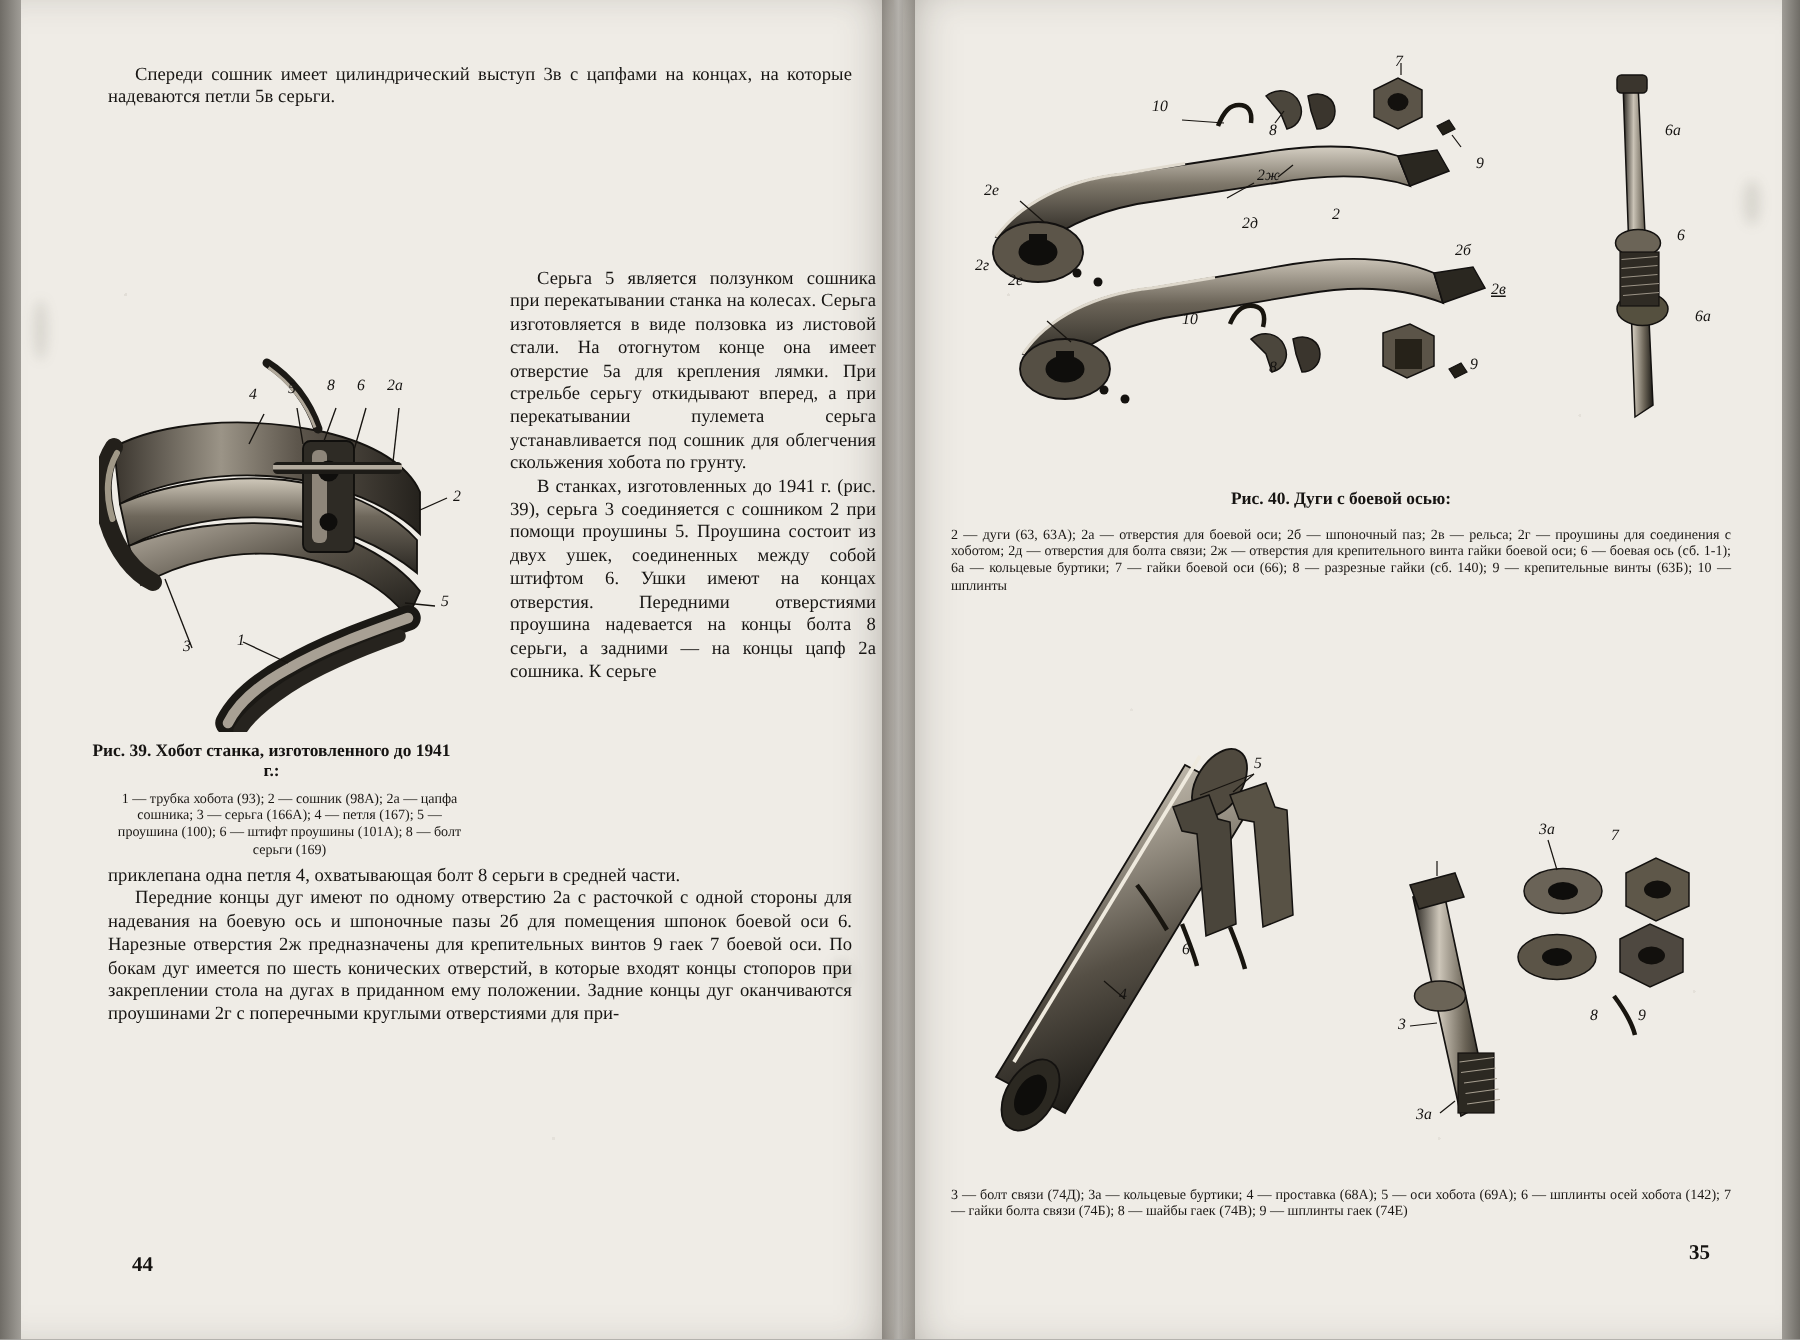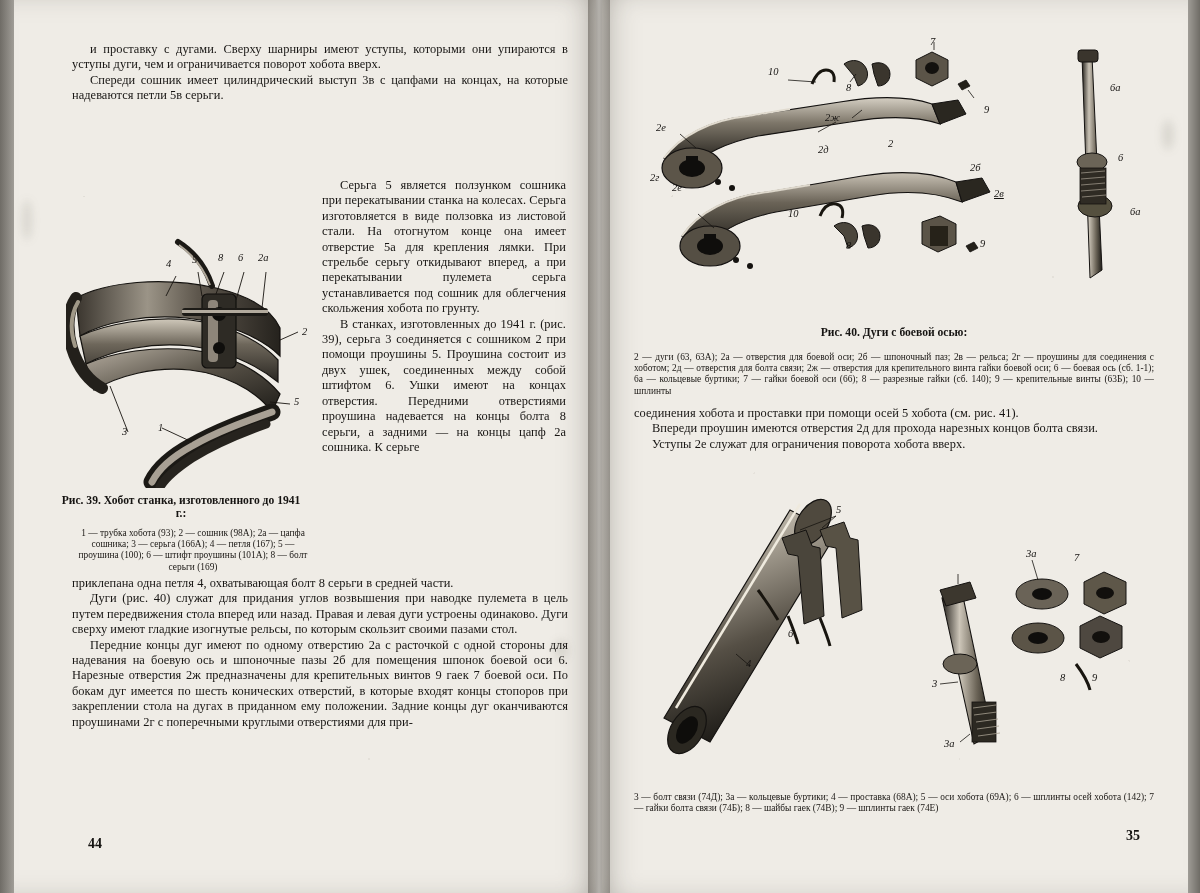--- a/index.html
+++ b/index.html
@@ -72,21 +72,21 @@
     line-height: 15.4px;
     text-align: justify;
     color: #171513;
     letter-spacing: 0.05px;
   }
   .col-text p { margin: 0; text-indent: 18px; }
   .col-text p.noind { text-indent: 0; }
 
   
   #left-top-text { left: 58px; top: 42px; width: 496px; }
-  #left-col-right { left: 308px; top: 178px; width: 244px; }
+  #left-col-right { left: 326px; top: 178px; width: 244px; }
   #left-bottom-text { left: 58px; top: 576px; width: 496px; }
 
   .fig-caption {
     font-size: 11.6px;
     text-align: center;
     font-weight: bold;
     color: #161412;
   }
   .fig-legend {
     font-size: 9.4px;
@@ -150,21 +150,20 @@
   <div class="edge-left"></div>
   <div class="edge-right"></div>
 
   <div class="page left">
     <div class="speckle"></div>
 
     <div class="smudge" style="left:8px;top:200px;width:10px;height:40px;"></div>
     <div class="smudge" style="left:540px;top:640px;width:14px;height:20px;"></div>
 
     <div class="col-text" id="left-top-text">
-      <p>и проставку с дугами. Сверху шарниры имеют уступы, которыми они упираются в уступы дуги, чем и ограничивается поворот хобота вверх.</p>
       <p>Спереди сошник имеет цилиндрический выступ 3в с цапфами на концах, на которые надеваются петли 5в серьги.</p>
     </div>
 
     <div class="fig" id="fig39">
       <svg width="254" height="252" viewBox="0 0 254 252">
         <defs>
           <linearGradient id="g39a" x1="0" y1="0" x2="1" y2="0">
             <stop offset="0" stop-color="#3a352e"></stop>
             <stop offset="0.35" stop-color="#9b9487"></stop>
             <stop offset="0.6" stop-color="#5d564c"></stop>
@@ -228,21 +227,20 @@
     <div class="col-text" id="left-col-right">
       <p>Серьга 5 является ползунком сошника при перекатывании станка на колесах. Серьга изготовляется в виде ползовка из листовой стали. На отогнутом конце она имеет отверстие 5а для крепления лямки. При стрельбе серьгу откидывают вперед, а при перекатывании пулемета серьга устанавливается под сошник для облегчения скольжения хобота по грунту.</p>
       <p>В станках, изготовленных до 1941 г. (рис. 39), серьга 3 соединяется с сошником 2 при помощи проушины 5. Проушина состоит из двух ушек, соединенных между собой штифтом 6. Ушки имеют на концах отверстия. Передними отверстиями проушина надевается на концы болта 8 серьги, а задними — на концы цапф 2а сошника. К серьге</p>
     </div>
 
     <div class="fig-caption" id="fig39-caption">Рис. 39. Хобот станка, изготовленного до 1941 г.:</div>
     <div class="fig-legend" id="fig39-legend">1 — трубка хобота (93); 2 — сошник (98А); 2а — цапфа сошника; 3 — серьга (166А); 4 — петля (167); 5 — проушина (100); 6 — штифт проушины (101А); 8 — болт серьги (169)</div>
 
     <div class="col-text" id="left-bottom-text">
       <p class="noind">приклепана одна петля 4, охватывающая болт 8 серьги в средней части.</p>
-      <p>Дуги (рис. 40) служат для придания углов возвышения при наводке пулемета в цель путем передвижения стола вперед или назад. Правая и левая дуги устроены одинаково. Дуги сверху имеют гладкие изогнутые рельсы, по которым скользит своими пазами стол.</p>
       <p>Передние концы дуг имеют по одному отверстию 2а с расточкой с одной стороны для надевания на боевую ось и шпоночные пазы 2б для помещения шпонок боевой оси 6. Нарезные отверстия 2ж предназначены для крепительных винтов 9 гаек 7 боевой оси. По бокам дуг имеется по шесть конических отверстий, в которые входят концы стопоров при закреплении стола на дугах в приданном ему положении. Задние концы дуг оканчиваются проушинами 2г с поперечными круглыми отверстиями для при-</p>
     </div>
 
     <div class="page-number" id="page-num-left">44</div>
   </div>
 
   <div class="page right">
     <div class="speckle"></div>
     <div class="smudge" style="left:560px;top:120px;width:12px;height:30px;"></div>
 
@@ -321,43 +319,38 @@
         <line x1="56" y1="108" x2="40" y2="94" stroke="#171410" stroke-width="0.8"></line>
         <line x1="74" y1="188" x2="58" y2="174" stroke="#171410" stroke-width="0.8"></line>
         <line x1="178" y1="92" x2="196" y2="82" stroke="#171410" stroke-width="0.8"></line>
         <line x1="212" y1="78" x2="222" y2="70" stroke="#171410" stroke-width="0.8"></line>
       </svg>
       <span class="lbl" style="left:128px;top:26px;">10</span>
       <span class="lbl" style="left:206px;top:42px;">8</span>
       <span class="lbl" style="left:290px;top:-4px;">7</span>
       <span class="lbl" style="left:470px;top:42px;">6а</span>
       <span class="lbl" style="left:16px;top:82px;">2е</span>
-      <span class="lbl" style="left:185px;top:72px;">2ж</span>
+      <span class="lbl" style="left:198px;top:72px;">2ж</span>
       <span class="lbl" style="left:248px;top:98px;">2</span>
       <span class="lbl" style="left:478px;top:112px;">6</span>
-      <span class="lbl" style="left:178px;top:104px;">2д</span>
+      <span class="lbl" style="left:188px;top:104px;">2д</span>
       <span class="lbl" style="left:330px;top:122px;">2б</span>
       <span class="lbl" style="left:354px;top:148px;text-decoration:underline;">2в</span>
       <span class="lbl" style="left:10px;top:132px;">2г</span>
       <span class="lbl" style="left:32px;top:142px;">2е</span>
       <span class="lbl" style="left:490px;top:166px;">6а</span>
       <span class="lbl" style="left:148px;top:168px;">10</span>
       <span class="lbl" style="left:340px;top:198px;">9</span>
       <span class="lbl" style="left:206px;top:200px;">8</span>
       <span class="lbl" style="left:344px;top:64px;">9</span>
     </div>
 
     <div class="fig-caption" id="fig40-caption" style="left:32px;width:520px;">Рис. 40. Дуги с боевой осью:</div>
     <div class="fig-legend just" id="fig40-legend" style="left:32px;width:520px;">2 — дуги (63, 63А); 2а — отверстия для боевой оси; 2б — шпоночный паз; 2в — рельса; 2г — проушины для соединения с хоботом; 2д — отверстия для болта связи; 2ж — отверстия для крепительного винта гайки боевой оси; 6 — боевая ось (сб. 1-1); 6а — кольцевые буртики; 7 — гайки боевой оси (66); 8 — разрезные гайки (сб. 140); 9 — крепительные винты (63Б); 10 — шплинты</div>
 
-    <div class="col-text" id="right-mid-text" style="left:32px;width:520px;">
-      <p class="noind">соединения хобота и проставки при помощи осей 5 хобота (см. рис. 41).</p>
-      <p>Впереди проушин имеются отверстия 2д для прохода нарезных концов болта связи.</p>
-      <p>Уступы 2е служат для ограничения поворота хобота вверх.</p>
-    </div>
 
     <div class="fig" id="fig41" style="left:38px;top:486px;">
       <svg width="512" height="272" viewBox="0 0 512 272">
         <defs>
           <linearGradient id="g41tube" x1="0" y1="0" x2="0.3" y2="1">
             <stop offset="0" stop-color="#e2ddd2"></stop>
             <stop offset="0.3" stop-color="#a9a295"></stop>
             <stop offset="0.65" stop-color="#554f45"></stop>
             <stop offset="1" stop-color="#1d1b17"></stop>
           </linearGradient>

